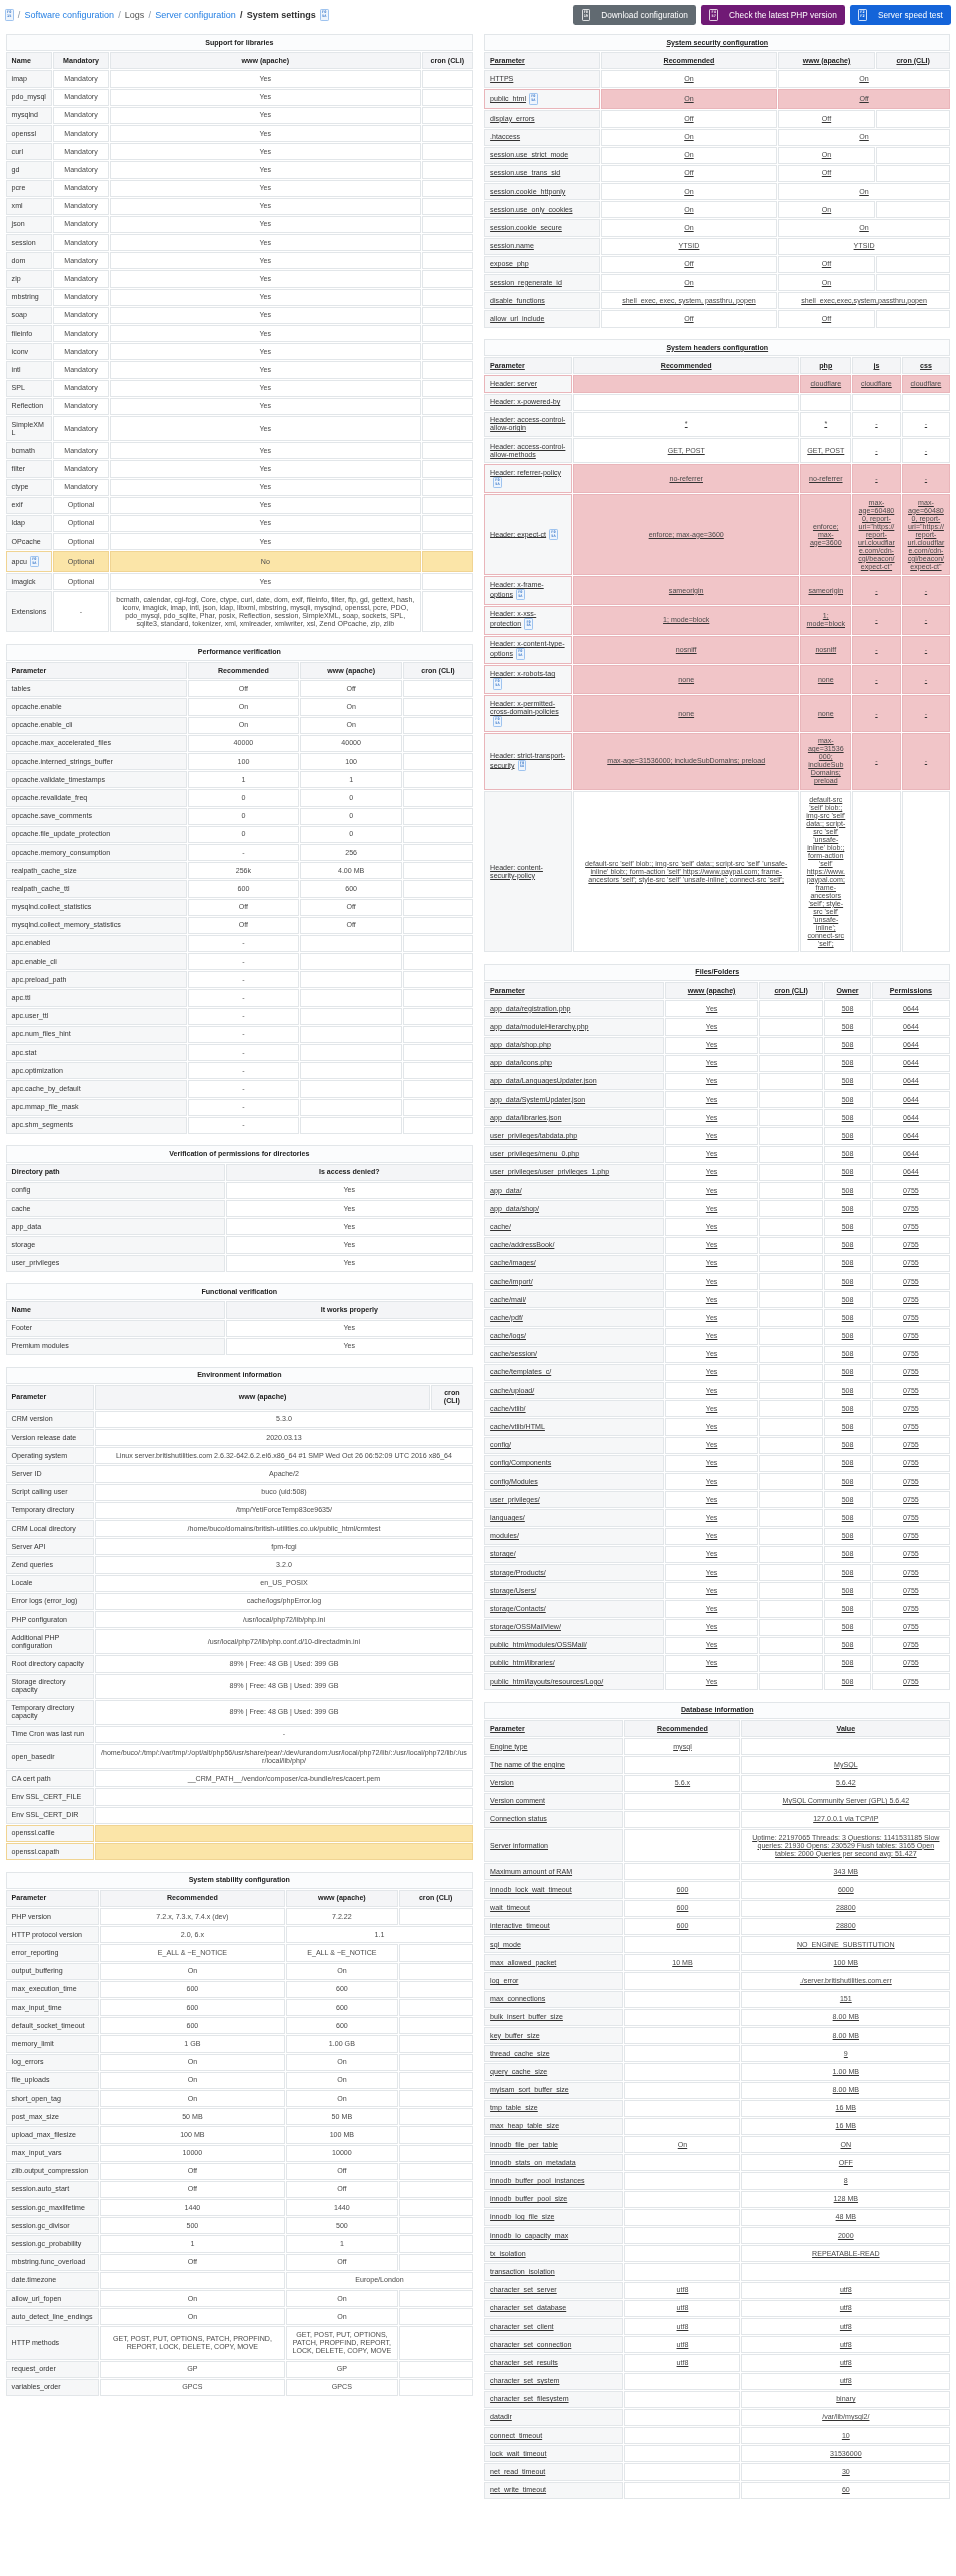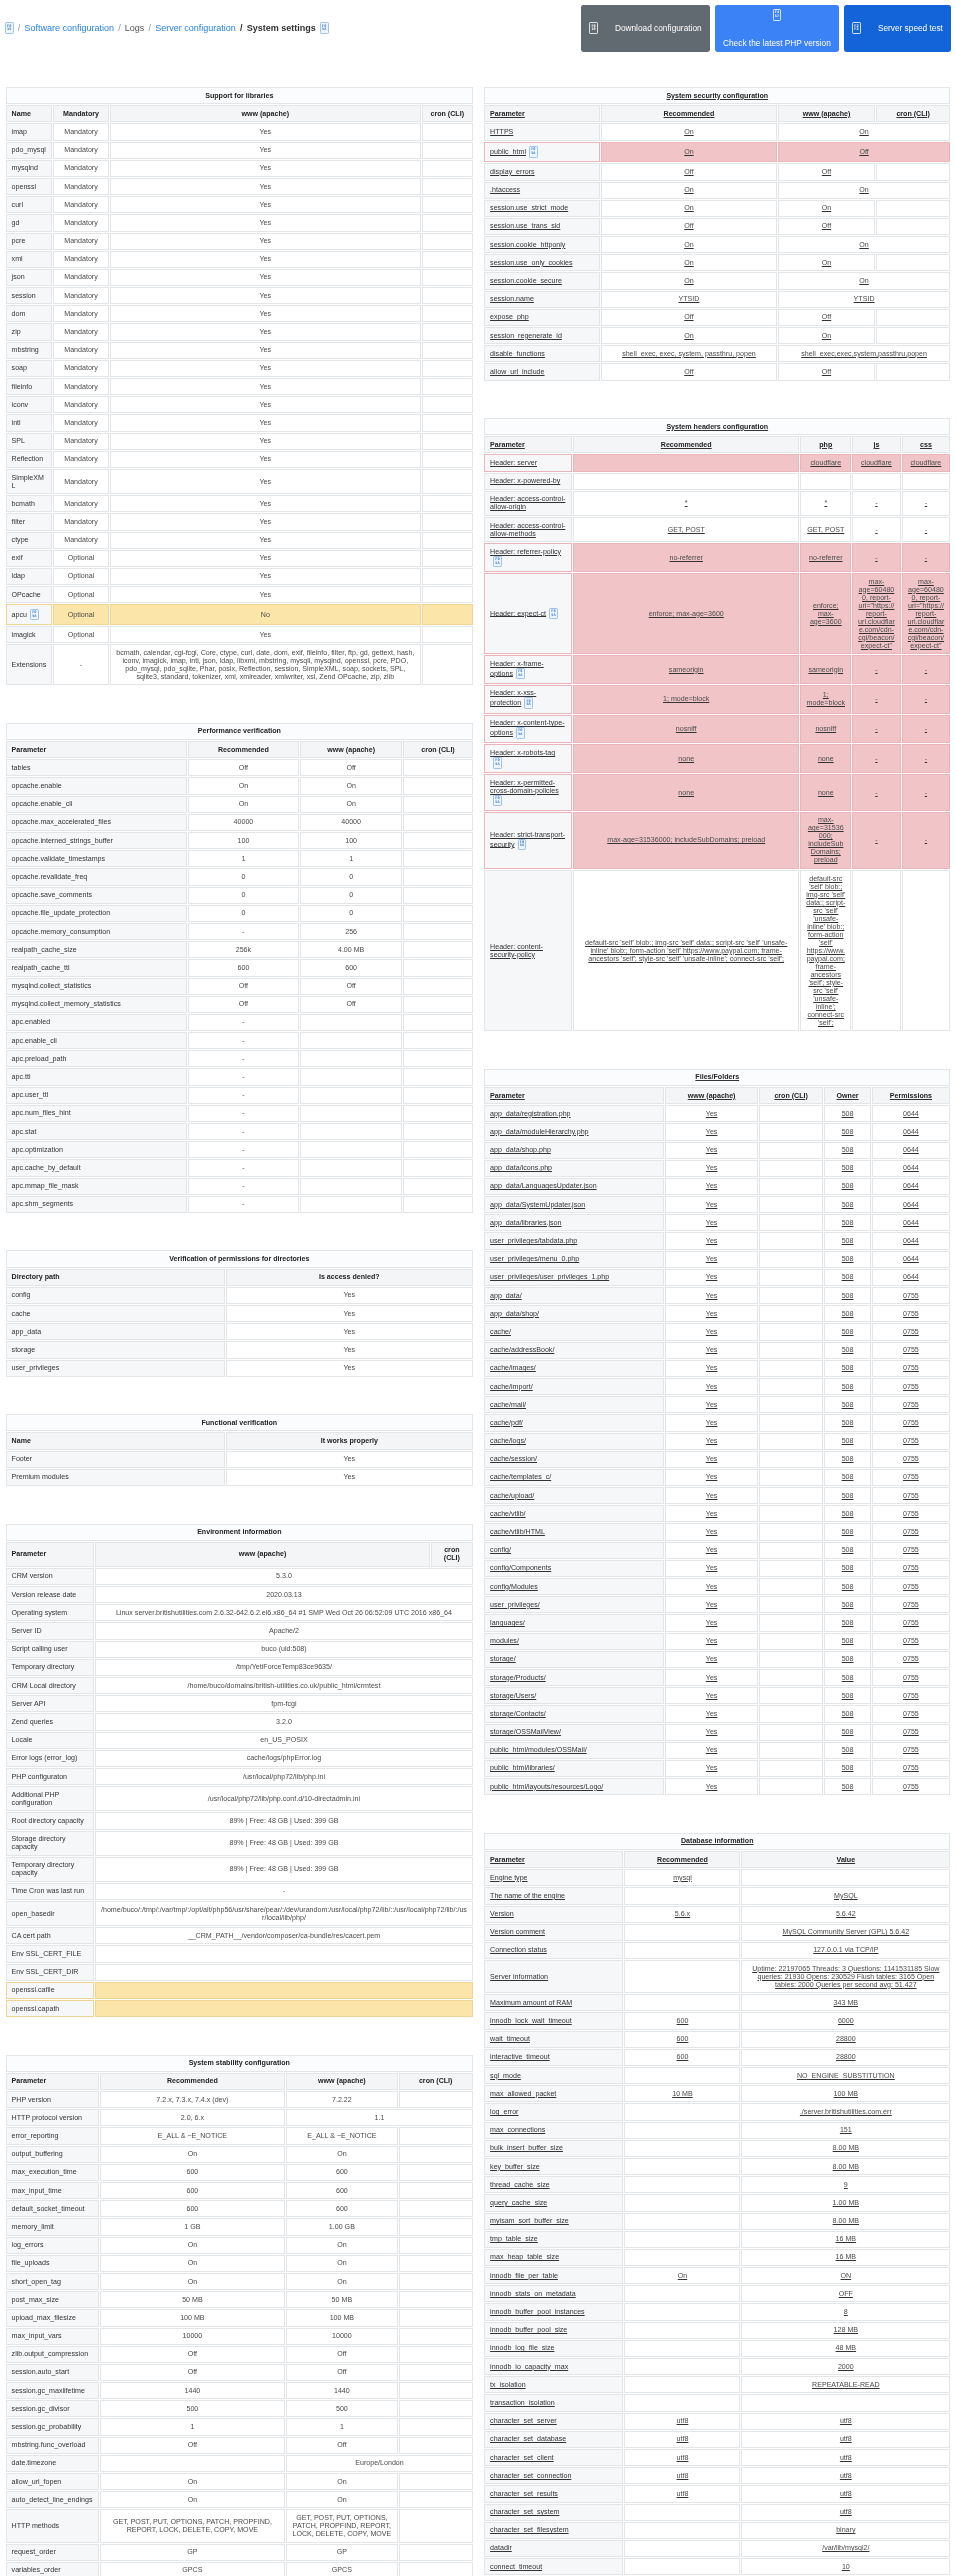--- a/index.html
+++ b/index.html
@@ -5,28 +5,28 @@
   html,body{margin:0;padding:0;background:#fff;}
   .page{width:956px;height:2576px;overflow:hidden;font-family:"Liberation Sans","DejaVu Sans",sans-serif;color:#333;box-sizing:border-box;padding:3.6px 4.8px;background:#fff;}
   
   .topbar{display:flex;justify-content:space-between;align-items:center;margin:1.2px 0 8.3px 0;}
   .breadcrumb{display:flex;align-items:center;gap:4.2px;font-size:9px;color:#555;}
   .breadcrumb a{color:#2780e3;text-decoration:none;cursor:pointer;}
   .breadcrumb .sep{color:#8a97a3;}
   .breadcrumb .current{font-weight:700;color:#303030;}
   .glyph{display:inline-block;font-size:3.6px;line-height:3.6px;padding:1.2px 1.2px;border:0.6px solid #9ec3ef;color:#3a78c9;background:#eef5fd;border-radius:1.2px;font-weight:700;text-align:center;vertical-align:middle;font-family:"DejaVu Sans Mono",monospace;}
   .toolbar{display:flex;gap:4.8px;}
-  .btn{display:flex;align-items:center;gap:17px;border:none;border-radius:2.4px;color:#fff;font-size:8.3px;padding:4.2px 8.3px;cursor:pointer;font-family:inherit;justify-content:space-between;}
+  .btn{display:flex;align-items:center;gap:11px;border:none;border-radius:2.4px;color:#fff;font-size:8.3px;padding:4.2px 8.3px;cursor:pointer;font-family:inherit;justify-content:space-between;}
   .btn .glyph{border-color:rgba(255,255,255,.8);color:#fff;background:transparent;}
   
   .cols{display:flex;align-items:flex-start;gap:9.5px;}
   .col-left{width:469px;flex:none;display:flex;flex-direction:column;gap:9.5px;}
   .col-right{flex:1;display:flex;flex-direction:column;gap:9.5px;text-decoration:underline;}
   
-  table.grid{width:100%;border-collapse:separate;border-spacing:1.2px;table-layout:fixed;background:#fff;margin-top:26px;}
+  table.grid{width:100%;border-collapse:separate;border-spacing:1.2px;table-layout:fixed;background:#fff;}
   table.grid th,table.grid td{border:0.6px solid #e2e6e9;font-size:7.1px;padding:3.6px 4.8px;vertical-align:middle;overflow-wrap:anywhere;word-break:break-word;}
   th.t-title{background:#fbfcfd;font-size:8.3px;font-weight:700;text-align:center;color:#222;padding:4.8px;}
   th.t-head{background:#f4f5f7;font-weight:700;color:#222;font-size:7.4px;text-align:center;}
   th.t-head.first{text-align:left;}
   td.param{background:#f6f7f8;text-align:left;color:#333;}
   td.val{background:#fff;text-align:center;color:#4a4a4a;}
   tr.hl-red td.val{background:#f1c5c8;}
   tr.hl-red td{border-color:#e9b5ba;}
   tr.hl-yellow td.val{background:#fbe5a8;}
   tr.hl-yellow td{border-color:#f0d493;}
@@ -48,21 +48,21 @@
       <a>Server configuration</a>
       <span class="sep current">/</span>
       <span class="current">System settings</span>
       <span class="glyph">F0<br>5A</span>
     </div>
     <div class="toolbar">
       <button class="btn" style="background: rgb(97, 106, 113);">
         <span class="glyph">F0<br>19</span>
         <span>Download configuration</span>
       </button>
-      <button class="btn" style="background: #3b82f6; flex-direction: column;">
+      <button class="btn" style="background: #701a75;">
         <span class="glyph">F4<br>57</span>
         <span>Check the latest PHP version</span>
       </button>
       <button class="btn" style="background: rgb(20, 100, 217);">
         <span class="glyph">F2<br>F2</span>
         <span>Server speed test</span>
       </button>
     </div>
   </div>
 

